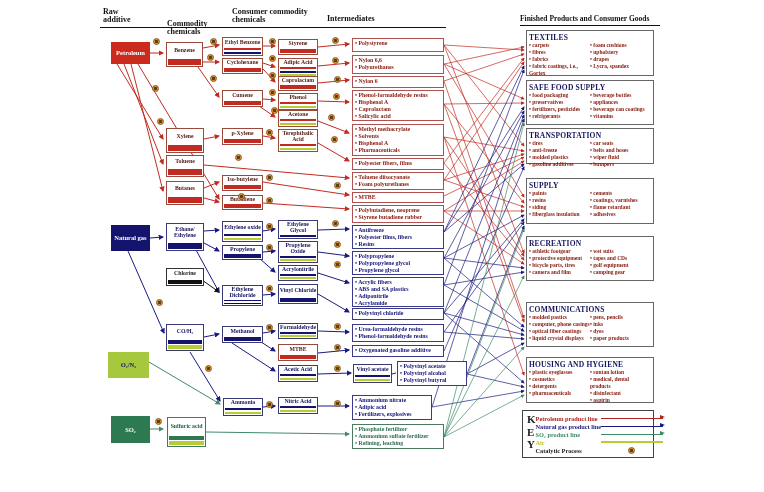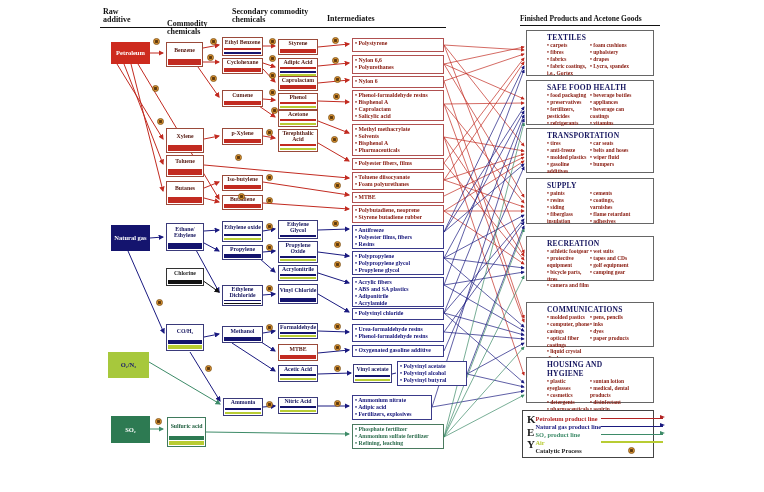--- a/index.html
+++ b/index.html
@@ -24,21 +24,21 @@
   .t-navy .lbl{color:#14145e}.t-blk .lbl{color:#222}.t-grn .lbl{color:#1e5e3e}
   
   .ib{position:absolute;z-index:3;background:#fff;border:1px solid;box-sizing:border-box;
       padding:1px 2px;font-size:5.8px;font-weight:bold;line-height:1.2;overflow:hidden;}
   .ib.red{border-color:#b05050;color:#8b2015;}
   .ib.navy{border-color:#3a3a8a;color:#14147a;}
   .ib.green{border-color:#4a7a5f;color:#2f6e4f;}
   .bi{white-space:nowrap;}
   
   .psec{position:absolute;left:526px;width:128px;z-index:3;background:#fff;border:1px solid #666;
-        box-sizing:border-box;padding:2px 20px;}
+        box-sizing:border-box;padding:2px 2px;}
   .ptitle{font-weight:bold;font-size:7.5px;color:#14145e;letter-spacing:0.2px;}
   .pcols{display:flex;}
   .pcol{flex:1;font-size:5.5px;font-weight:bold;color:#8b2015;line-height:1.25;}
   .pcol .bi{white-space:normal;}
   .rhead{position:absolute;z-index:2;font-weight:bold;font-size:7.5px;color:#111;}
   
   .cat{position:absolute;z-index:4;width:7px;height:7px;border-radius:50%;
        background:radial-gradient(circle at 50% 50%, #5f3a0e 0 1.4px, #d89130 1.5px 100%);
        border:0.5px solid #8a5a18;box-sizing:border-box;}
   
@@ -198,24 +198,24 @@
       <line x1="444" y1="437" x2="524" y2="276" marker-end="url(#mg)"></line>
       <line x1="444" y1="437" x2="524" y2="347" marker-end="url(#mg)"></line>
       <line x1="444" y1="437" x2="524" y2="395" marker-end="url(#mg)"></line>
     </g>
   </svg>
 
   <div class="colhead" style="left:103px;top:8px;width:60px;white-space:pre-line;">Raw
 additive</div>
   <div class="colhead" style="left:167px;top:20px;width:86px;white-space:pre-line;">Commodity
 chemicals</div>
-  <div class="colhead" style="left:232px;top:8px;width:110px;white-space:pre-line;">Secondary commodity
+  <div class="colhead" style="left:232px;top:8px;width:110px;white-space:pre-line;">Consumer commodity
 chemicals</div>
   <div class="colhead" style="left:327px;top:15px;width:100px;">Intermediates</div>
-  <div class="rhead" style="left:520px;top:14px;width:142px;">Finished Products and Acetone Goods</div>
+  <div class="rhead" style="left:520px;top:14px;width:142px;">Finished Products and Consumer Goods</div>
   <div class="rule" style="left:100px;top:27px;width:346px;"></div>
   <div class="rule" style="left:520px;top:25px;width:140px;"></div>
 
   <div class="rawbox" style="left:111px;top:42px;width:39px;height:22px;background:#cd2a1e;color:#fff;">Petroleum</div>
   <div class="rawbox" style="left:111px;top:225px;width:39px;height:26px;background:#14146e;color:#fff;">Natural gas</div>
   <div class="rawbox" style="left:108px;top:352px;width:41px;height:26px;background:#a7c83c;color:#14146e;">O₂/N₂</div>
   <div class="rawbox" style="left:111px;top:416px;width:39px;height:27px;background:#2d7a52;color:#fff;">SO₂</div>
 
   <div class="chembox" style="left:166px;top:42px;width:37px;height:25px;">
       <div class="lbl">Benzene</div>
@@ -462,37 +462,37 @@
         </div>
         <div class="pcol">
           <div class="bi">• foam cushions</div>
           <div class="bi">• upholstery</div>
           <div class="bi">• drapes</div>
           <div class="bi">• Lycra, spandex</div>
         </div>
       </div>
   </div>
   <div class="psec" style="top:80px;height:45px;">
-    <div class="ptitle">SAFE FOOD HEALTH</div>
+    <div class="ptitle">SAFE FOOD SUPPLY</div>
     <div class="pcols">
         <div class="pcol">
           <div class="bi">• food packaging</div>
           <div class="bi">• preservatives</div>
           <div class="bi">• fertilizers, pesticides</div>
           <div class="bi">• refrigerants</div>
         </div>
         <div class="pcol">
           <div class="bi">• beverage bottles</div>
           <div class="bi">• appliances</div>
           <div class="bi">• beverage can coatings</div>
           <div class="bi">• vitamins</div>
         </div>
       </div>
   </div>
-  <div class="psec" style="top:128px;height:45px;">
+  <div class="psec" style="top:128px;height:36px;">
     <div class="ptitle">TRANSPORTATION</div>
     <div class="pcols">
         <div class="pcol">
           <div class="bi">• tires</div>
           <div class="bi">• anti-freeze</div>
           <div class="bi">• molded plastics</div>
           <div class="bi">• gasoline additives</div>
         </div>
         <div class="pcol">
           <div class="bi">• car seats</div>

